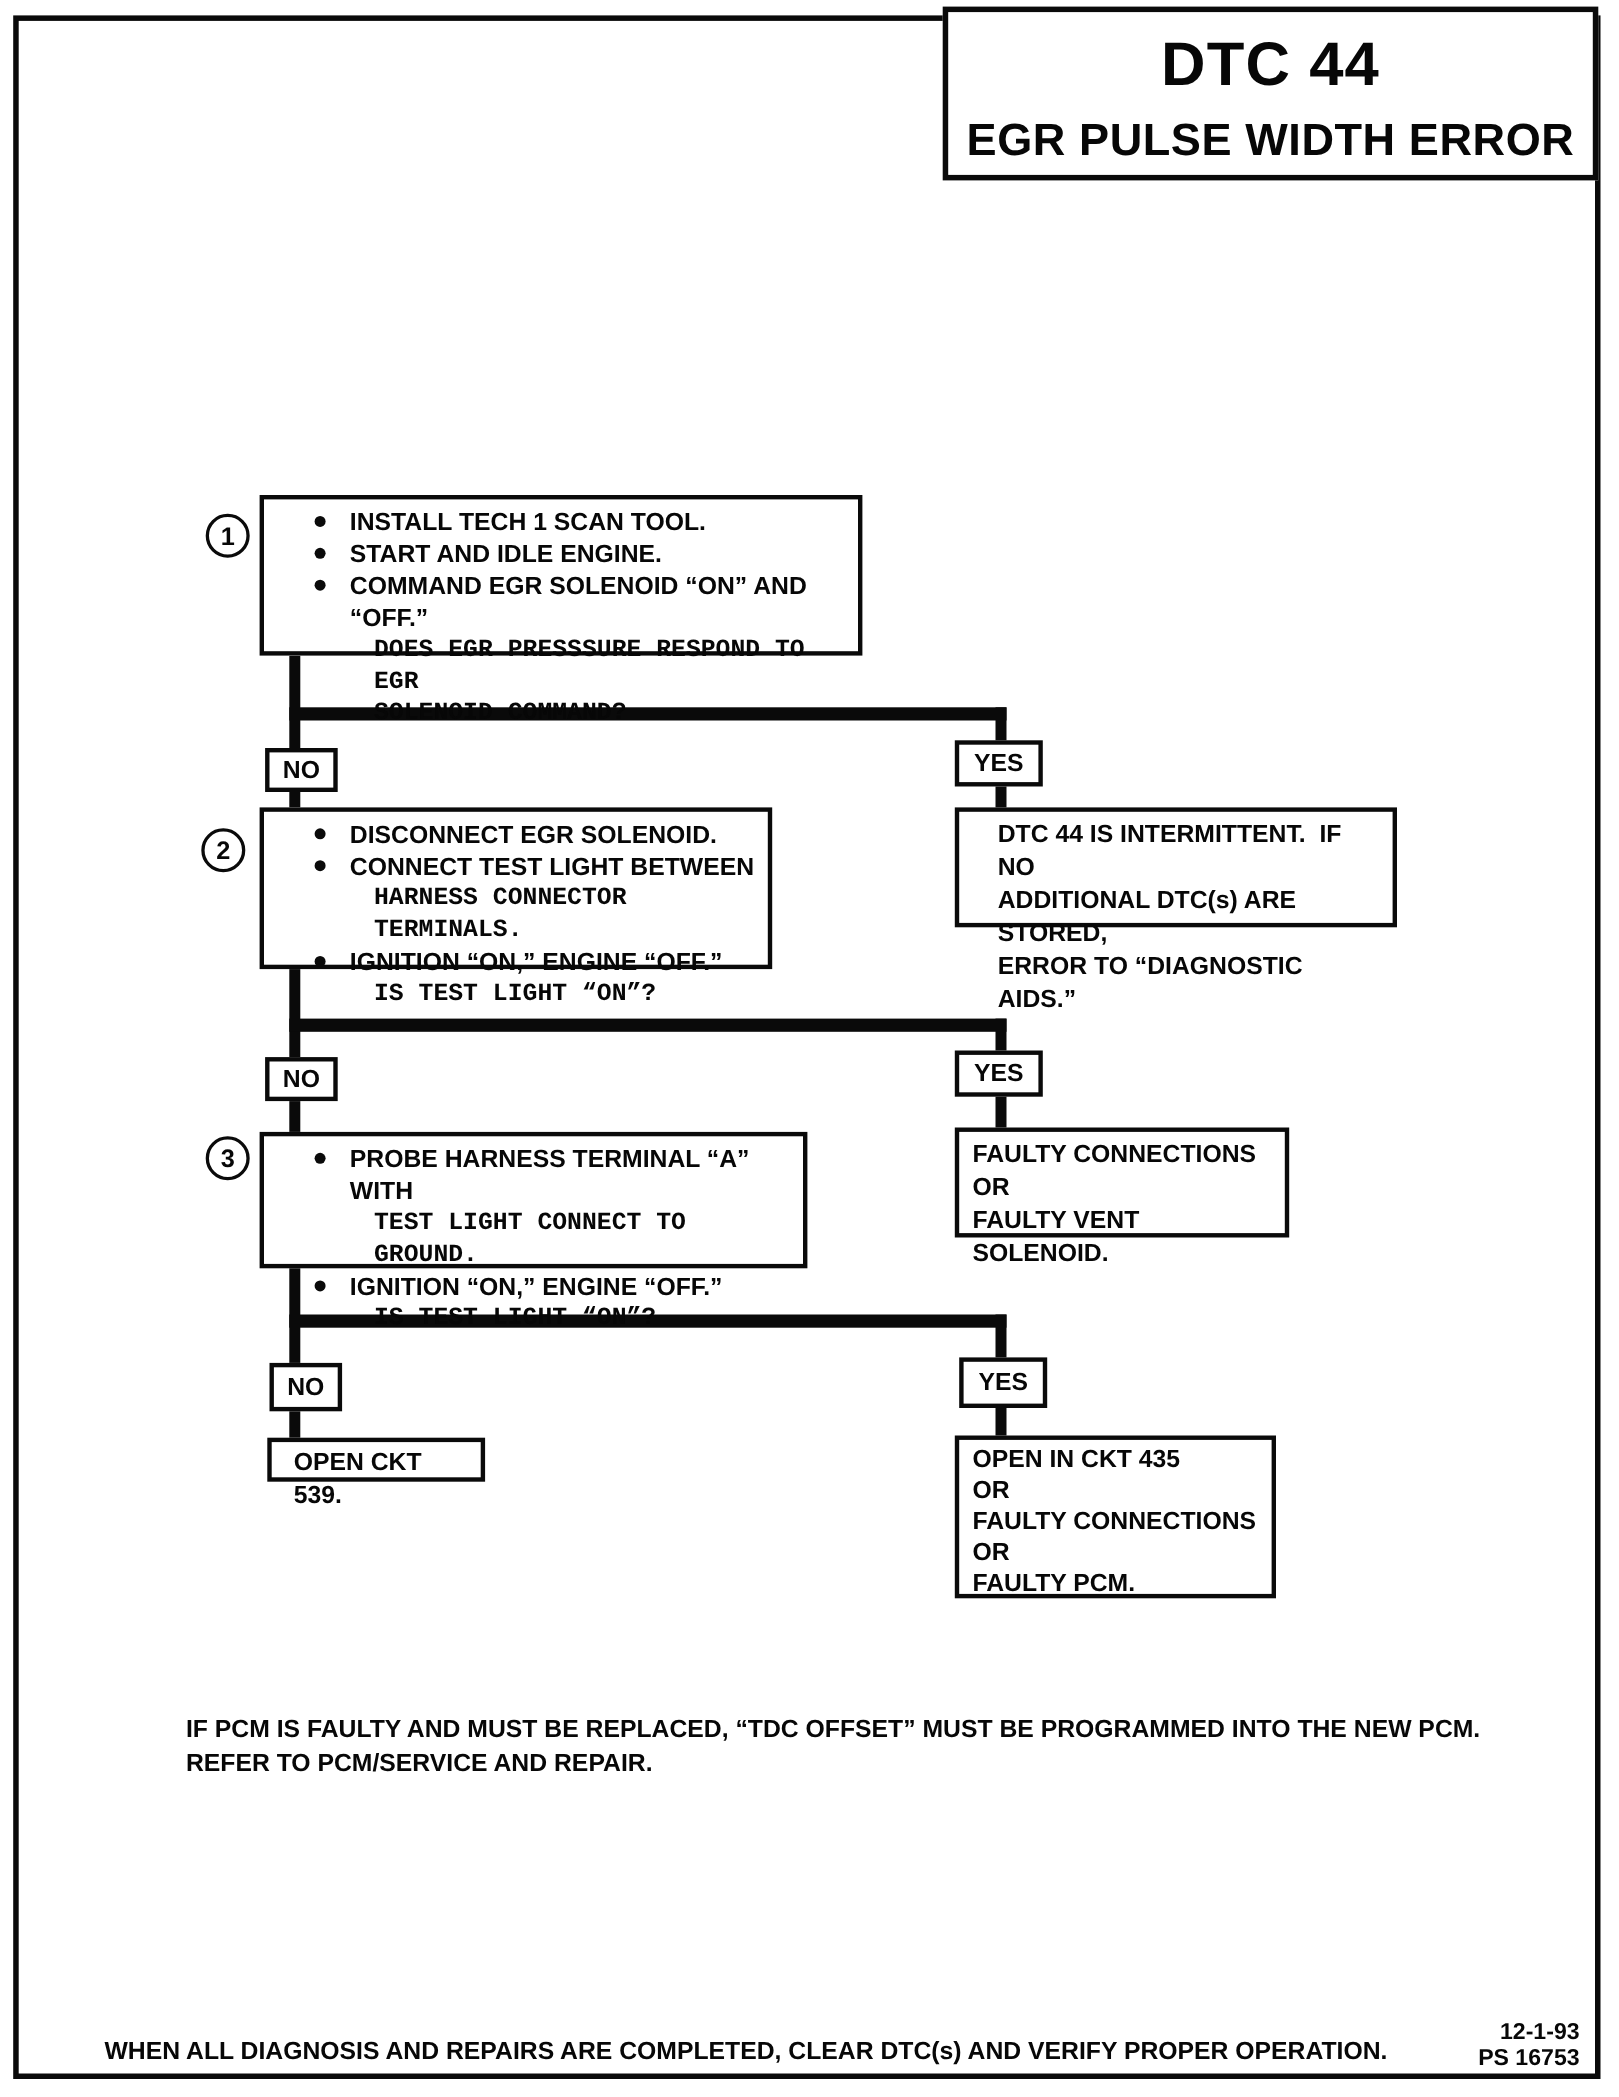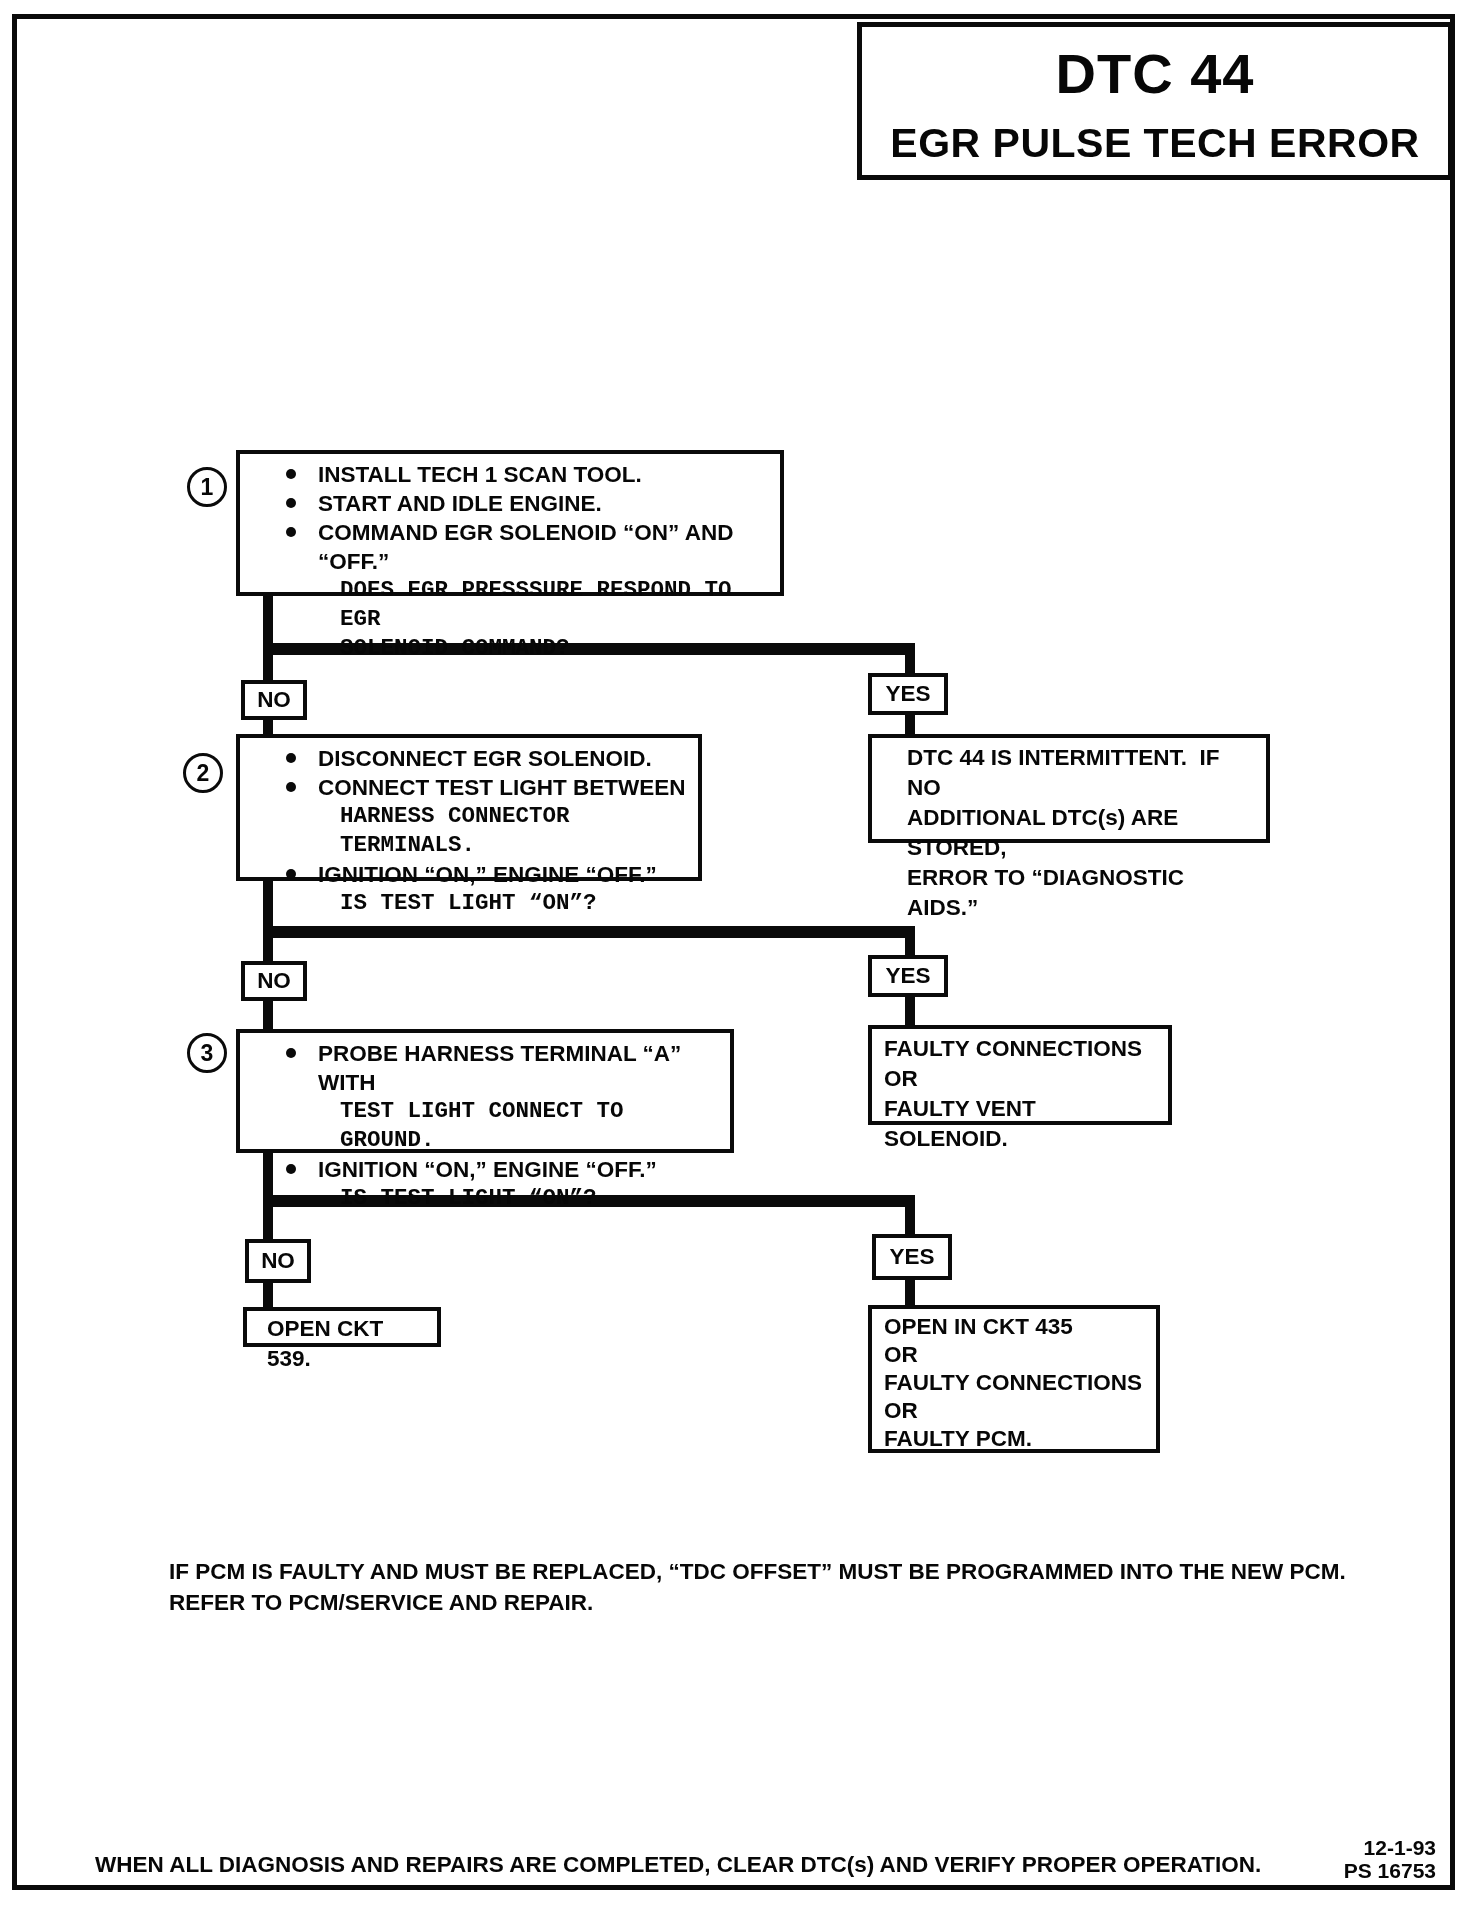--- a/index.html
+++ b/index.html
@@ -27,23 +27,23 @@
   .foottxt{font-size:22.5px;}
   .docref{font-size:21px;line-height:23px;text-align:right;}
 </style>
 </head>
 <body>
 
 <div id="canvas">
 
   <div class="abs pageborder" style="left:12px;top:14px;width:1443px;height:1876px;"></div>
 
-  <div class="abs titlebox" style="left:857px;top:22px;width:596px;height:158px;">
+  <div class="abs titlebox" style="left:857px;top:6px;width:596px;height:158px;">
     <div class="title1">DTC 44</div>
-    <div class="title2">EGR PULSE TECH ERROR</div>
+    <div class="title2">EGR PULSE WIDTH ERROR</div>
   </div>
 
   <div class="abs line" style="left:263px;top:596px;width:10px;height:84px;"></div>
   <div class="abs line" style="left:263px;top:643px;width:652px;height:12px;"></div>
   <div class="abs line" style="left:905px;top:643px;width:10px;height:32px;"></div>
   <div class="abs line" style="left:263px;top:716px;width:10px;height:20px;"></div>
   <div class="abs line" style="left:905px;top:713px;width:10px;height:23px;"></div>
 
   <div class="abs line" style="left:263px;top:879px;width:10px;height:82px;"></div>
   <div class="abs line" style="left:263px;top:926px;width:652px;height:12px;"></div>

